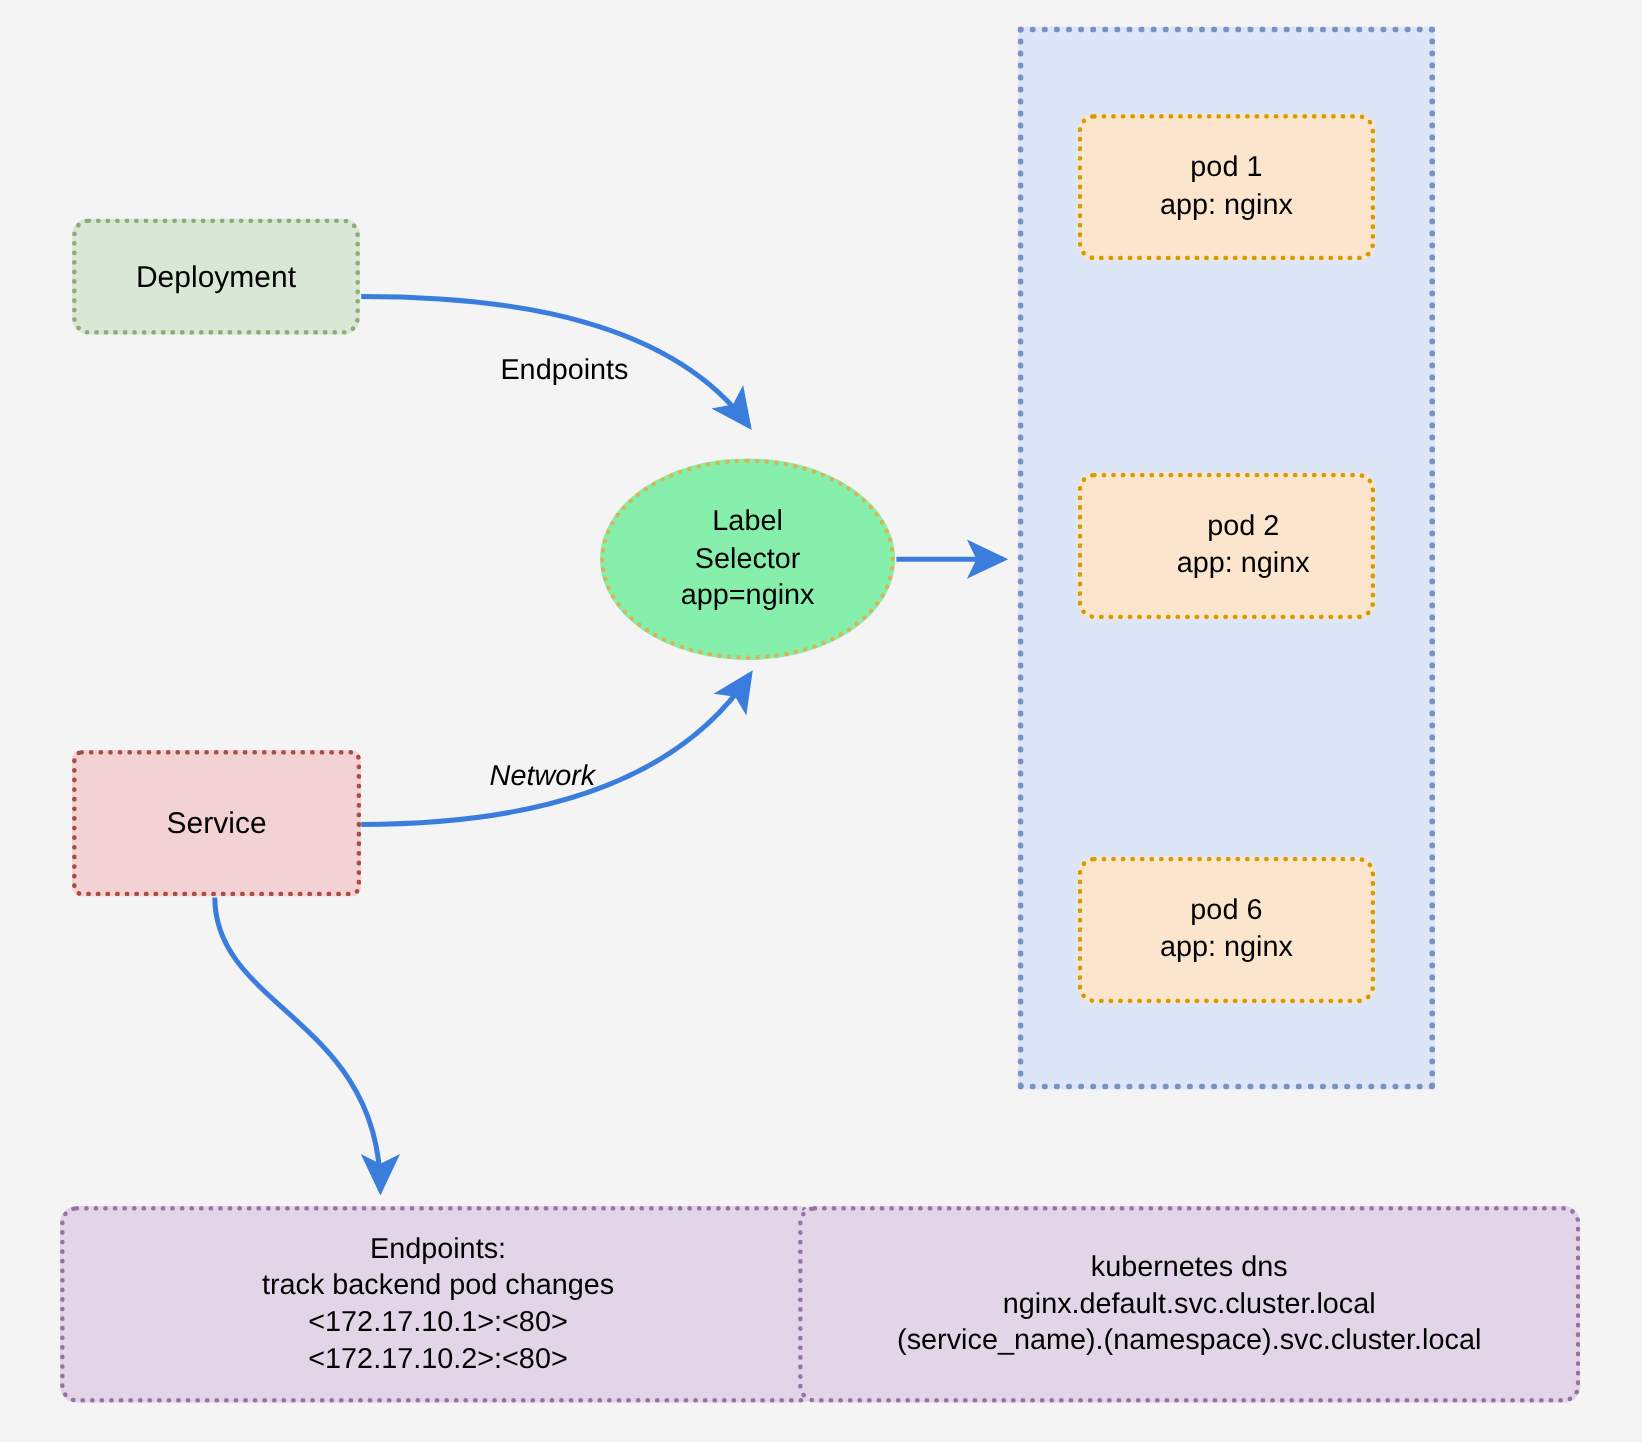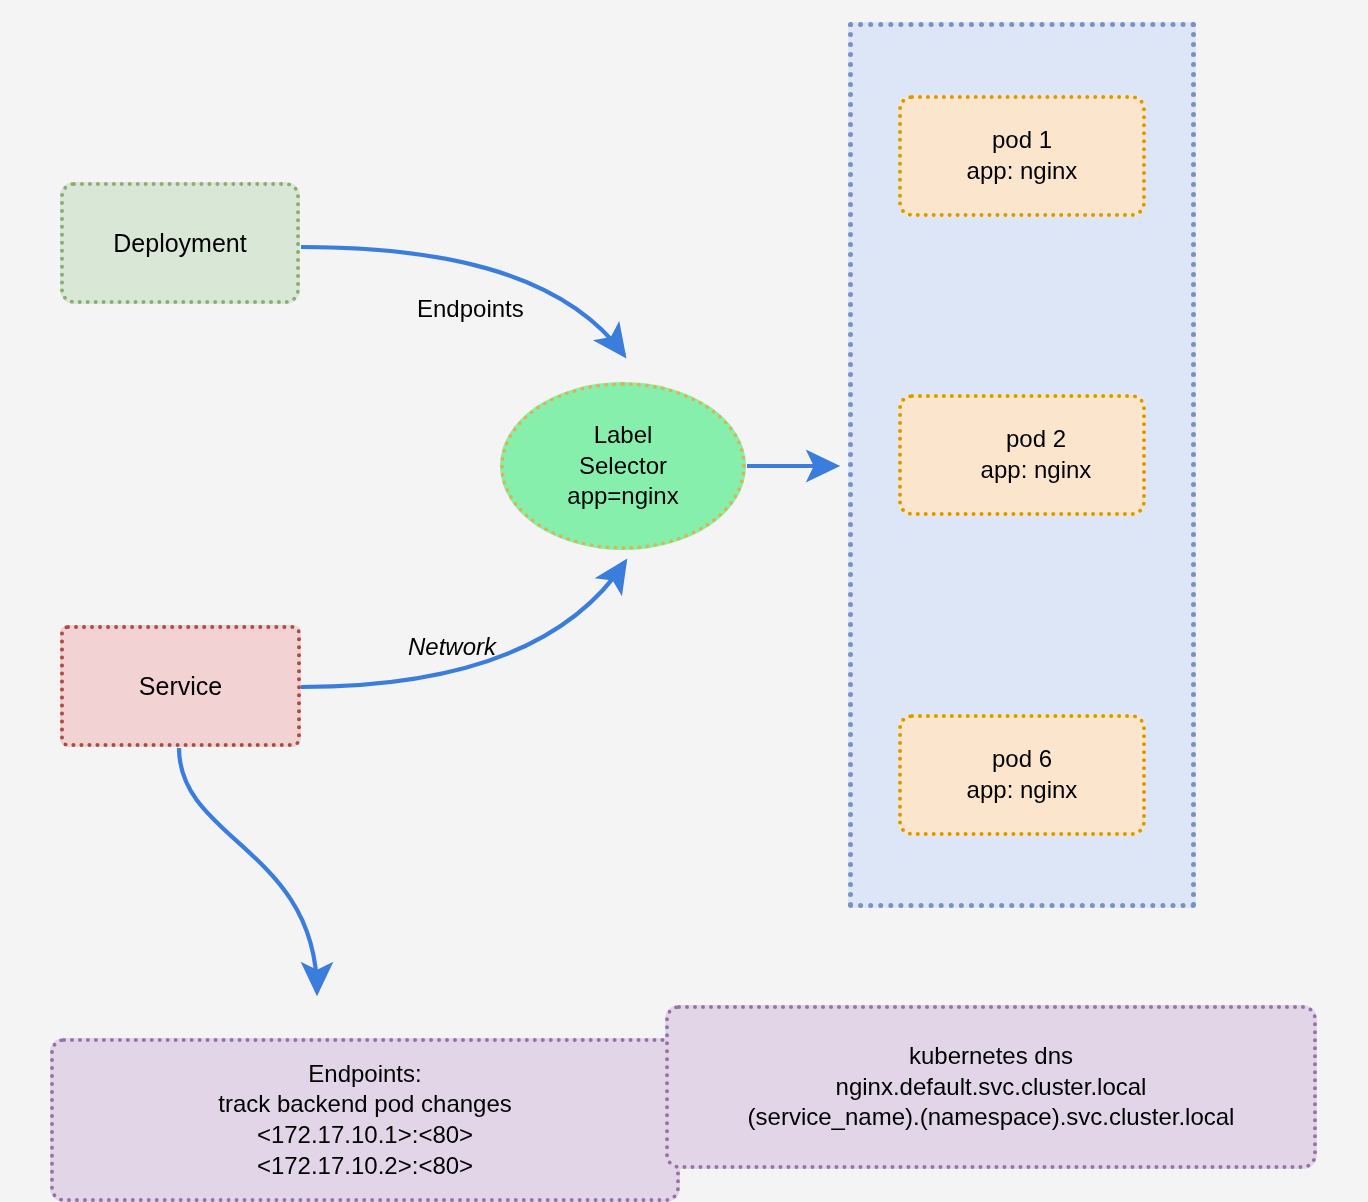--- a/index.html
+++ b/index.html
@@ -43,21 +43,21 @@
     border: 5px dotted #7991c4;
     border-radius: 2px;
     z-index: 1;
   }
 
   
   #deployment {
     left: 60px;
     top: 182px;
     width: 240px;
-    height: 122px;
+    height: 97px;
     background: #d9e8d6;
     border: 4px dotted #8aad73;
     border-radius: 14px;
     font-size: 25px;
   }
 
   
   #service {
     left: 60px;
     top: 625px;
@@ -101,21 +101,20 @@
     background: #e1d5e7;
     border: 4px dotted #9673a6;
     border-radius: 14px;
     font-size: 24px;
   }
   #endpoints {
     left: 50px;
     top: 1005px;
     width: 630px;
     height: 164px;
-    margin-top: 33px;
   }
   #dns {
     left: 665px;
     top: 1005px;
     width: 652px;
     height: 164px;
   }
 
   
   .edge-label {

